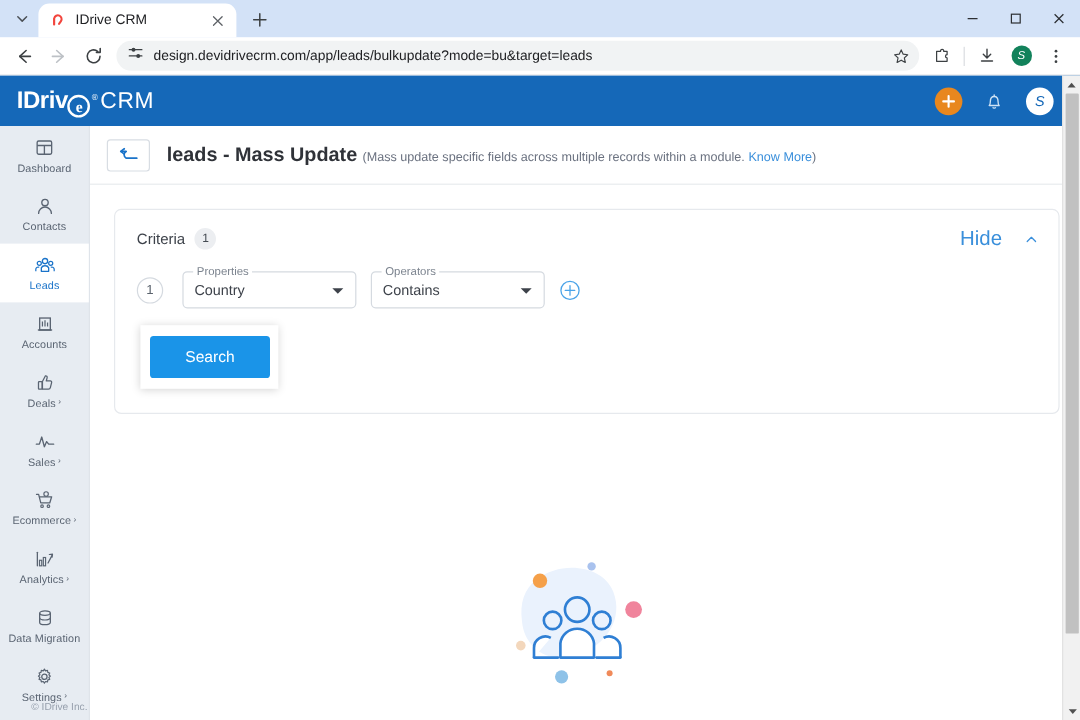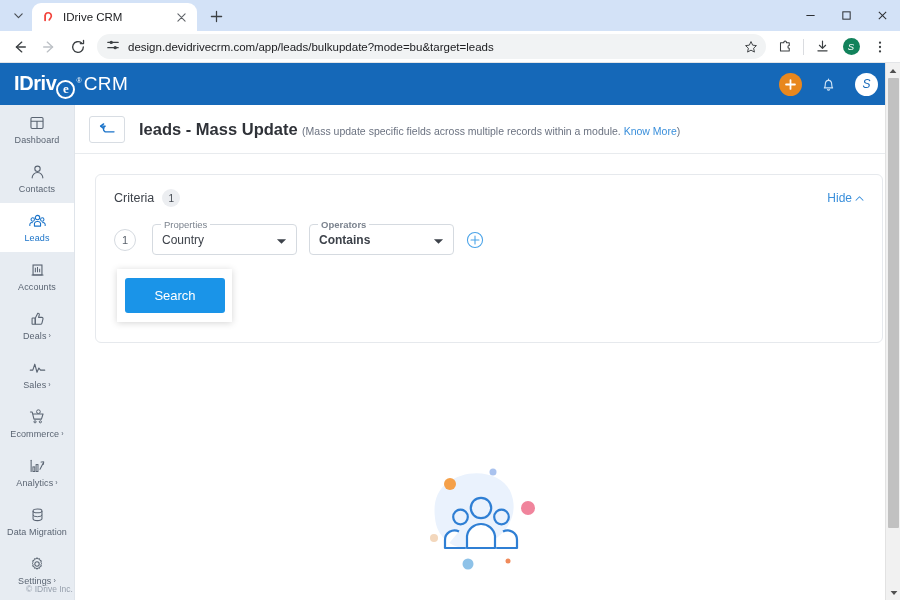--- a/index.html
+++ b/index.html
@@ -128,35 +128,35 @@
     padding: 14px 18px 20px 18px; position: relative;
   }
   .card-head { display: flex; align-items: center; }
   .criteria-label { font-size: 12.5px; color: #3d424a; }
   .count-badge {
     margin-left: 8px; min-width: 18px; height: 18px; border-radius: 9px;
     background: #eceef1; color: #444a52; font-size: 10px;
     display: inline-flex; align-items: center; justify-content: center; padding: 0 5px;
   }
   .hide-link {
-    margin-left: auto; font-size: 12px; color: #3a8fdb; display:flex; align-items:center; gap:3px;text-align:center;
+    margin-left: auto; font-size: 17px; color: #3a8fdb; display:flex; align-items:center; gap:20px;text-align:center;
   }
 
   .criteria-row { display: flex; align-items: center; gap: 12px; margin-top: 17px; }
   .row-num {
     width: 22px; height: 22px; border-radius: 50%; border: 1px solid #d5dae0;
     color: #5a626c; font-size: 11px; display:flex; align-items:center; justify-content:center;
     flex: 0 0 auto; margin-right: 4px;
   }
   .field {
     position: relative; height: 31px; border: 1px solid #d5dae0; border-radius: 4px;
     display: flex; align-items: center; padding: 0 9px; background: #fff;
   }
   .field.prop { width: 145px; }
-  .field.oper { width: 145px; font-weight: bold; }
+  .field.oper { width: 145px; }
   .field.val { width: 165px; }
   .field-label {
     position: absolute; top: -6px; left: 8px; background: #fff; padding: 0 3px;
     font-size: 9.5px; color: #7b838e; line-height: 11px;
   }
   .field-value { font-size: 12px; color: #3d424a; }
   .caret-down { margin-left: auto; }
   .add-circle { color: #4aa3e8; display:flex; align-items:center; }
 
   .search-wrap {

